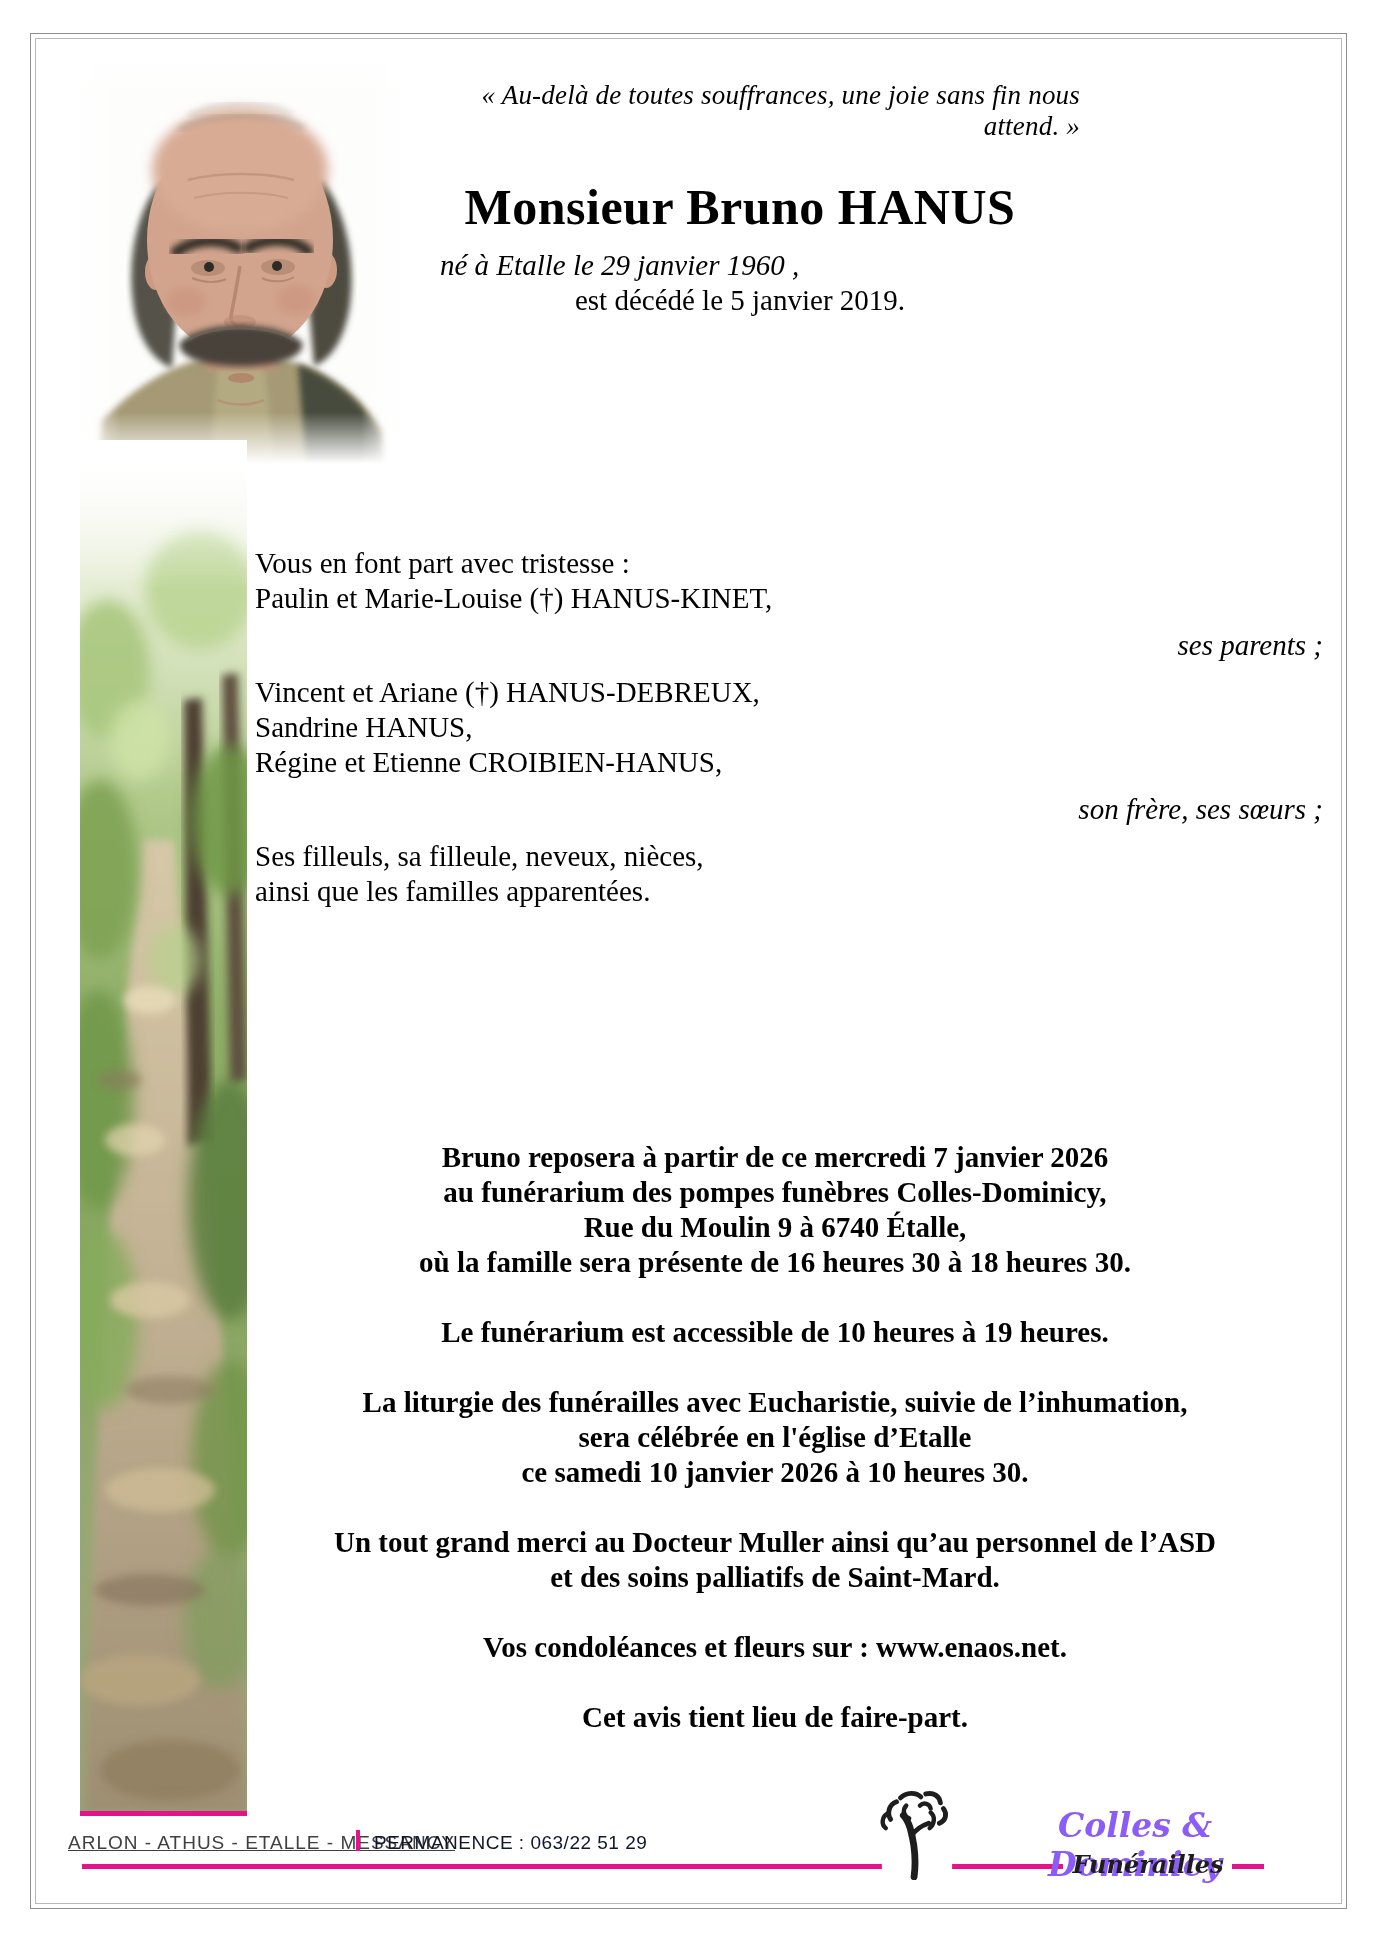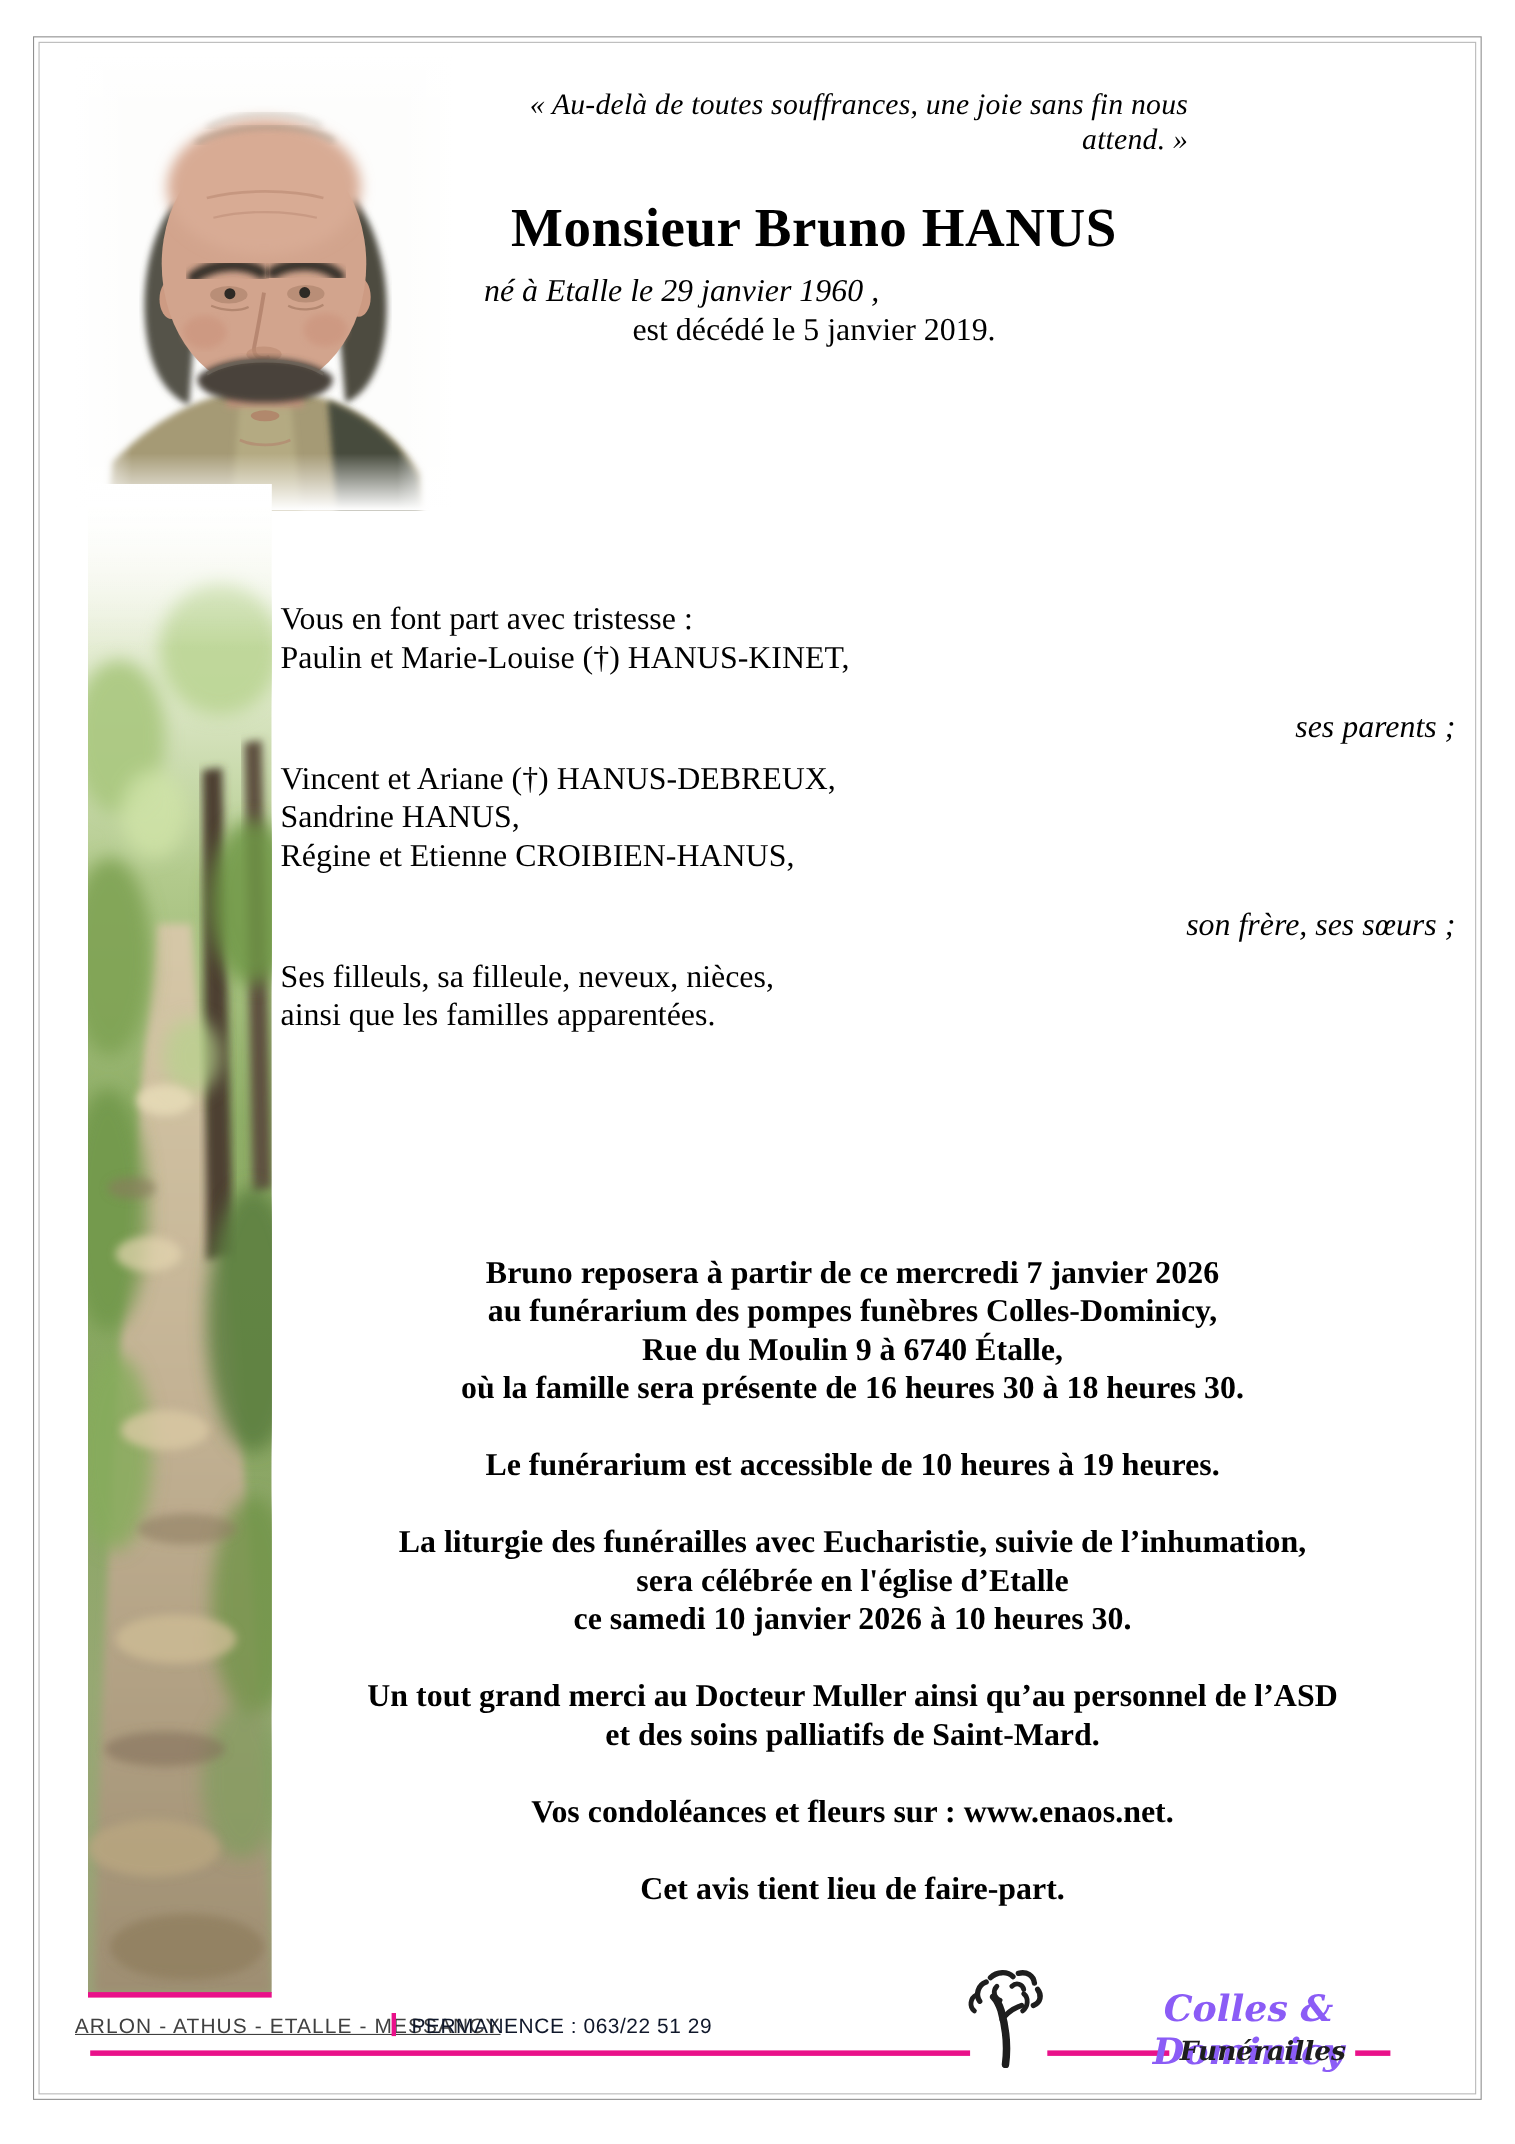--- a/index.html
+++ b/index.html
@@ -24,21 +24,21 @@
   .sub2{position:absolute;left:440px;top:284px;width:600px;text-align:center;font-size:29px;}
 
   
   .forest{position:absolute;left:80px;top:440px;width:167px;height:1372px;}
   .forest svg{width:100%;height:100%;display:block;}
   .forest-underline{position:absolute;left:80px;top:1811px;width:167px;height:5px;background:var(--pink);}
 
   
   .family{position:absolute;left:255px;top:546px;width:1070px;font-size:29px;line-height:35px;}
   .family .fline{white-space:nowrap;}
-  .family .rline{text-align:right;font-style:italic;margin-top:28px;margin-bottom:12px;padding-right:2px;}
+  .family .rline{text-align:right;font-style:italic;margin-top:12px;margin-bottom:12px;padding-right:2px;}
 
   
   .announce{position:absolute;left:250px;top:1140px;width:1050px;text-align:center;
             font-weight:bold;font-size:29px;line-height:35px;}
   .announce .spacer{height:35px;}
 
   
   .cities{position:absolute;left:68px;top:1832px;font-family:"Liberation Sans",sans-serif;
           font-size:19px;letter-spacing:1px;color:#404040;text-decoration:underline;}
   .perm-sep{position:absolute;left:356px;top:1830px;width:4px;height:21px;background:var(--pink);}

